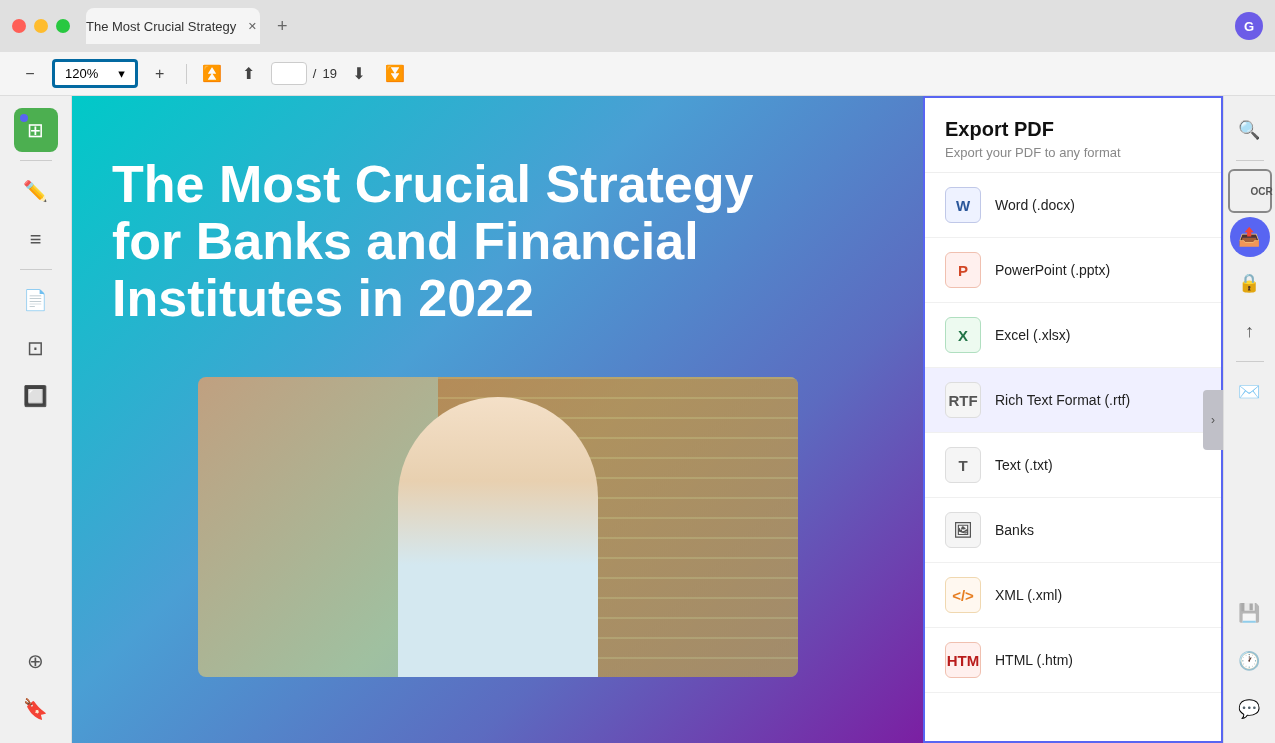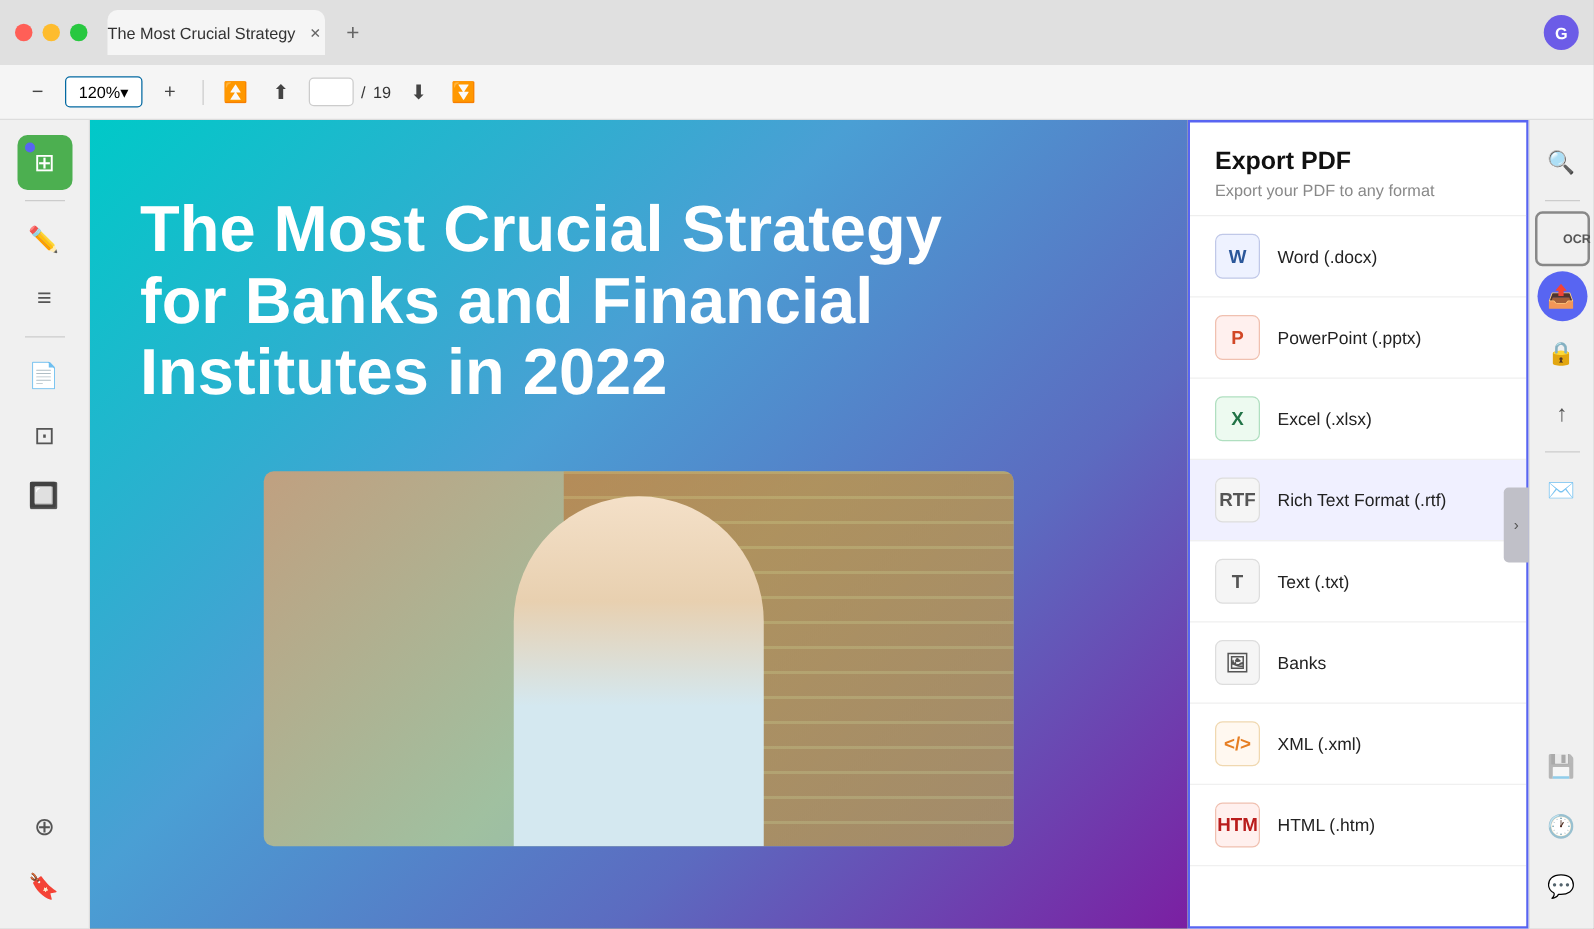--- a/index.html
+++ b/index.html
@@ -103,27 +103,27 @@
       display: flex;
       align-items: center;
       justify-content: center;
       border-radius: 4px;
       cursor: pointer;
       color: #444;
       font-size: 16px;
     }
     .zoom-display {
       background: #fff;
-      border: 1px solid #0369a1;
+      border: 3px solid #0369a1;
       border-radius: 4px;
       padding: 4px 10px;
       font-size: 13px;
       display: flex;
       align-items: center;
-      gap: 0;
+      gap: 20px;
       cursor: pointer;
     }
     .divider {
       width: 1px;
       height: 20px;
       background: #ccc;
       margin: 0 4px;
     }
     .page-nav {
       display: flex;
@@ -259,21 +259,21 @@
       left: 50%;
       transform: translateX(-50%);
       width: 200px;
       height: 280px;
       background: linear-gradient(180deg, #f4e0c8 0%, #e8d0b0 30%, #d4e8f0 60%);
       border-radius: 100px 100px 0 0;
     }
 
     
     .export-panel {
-      width: 273px;
+      width: 300px;
       background: #fff;
       border-left: 2px solid #5865f2;
       border-right: 2px solid #5865f2;
       border-top: 2px solid #5865f2;
       border-bottom: 2px solid #5865f2;
       display: flex;
       flex-direction: column;
       overflow-y: auto;
     }
     .export-header {

